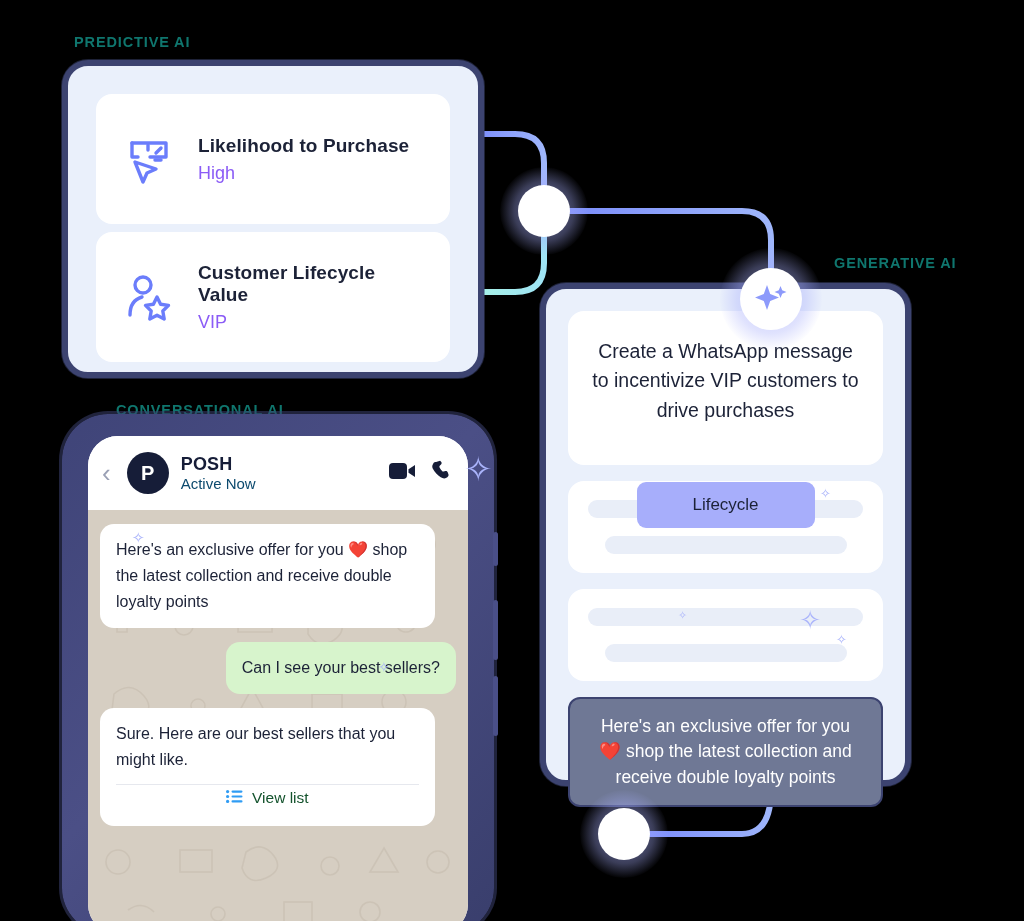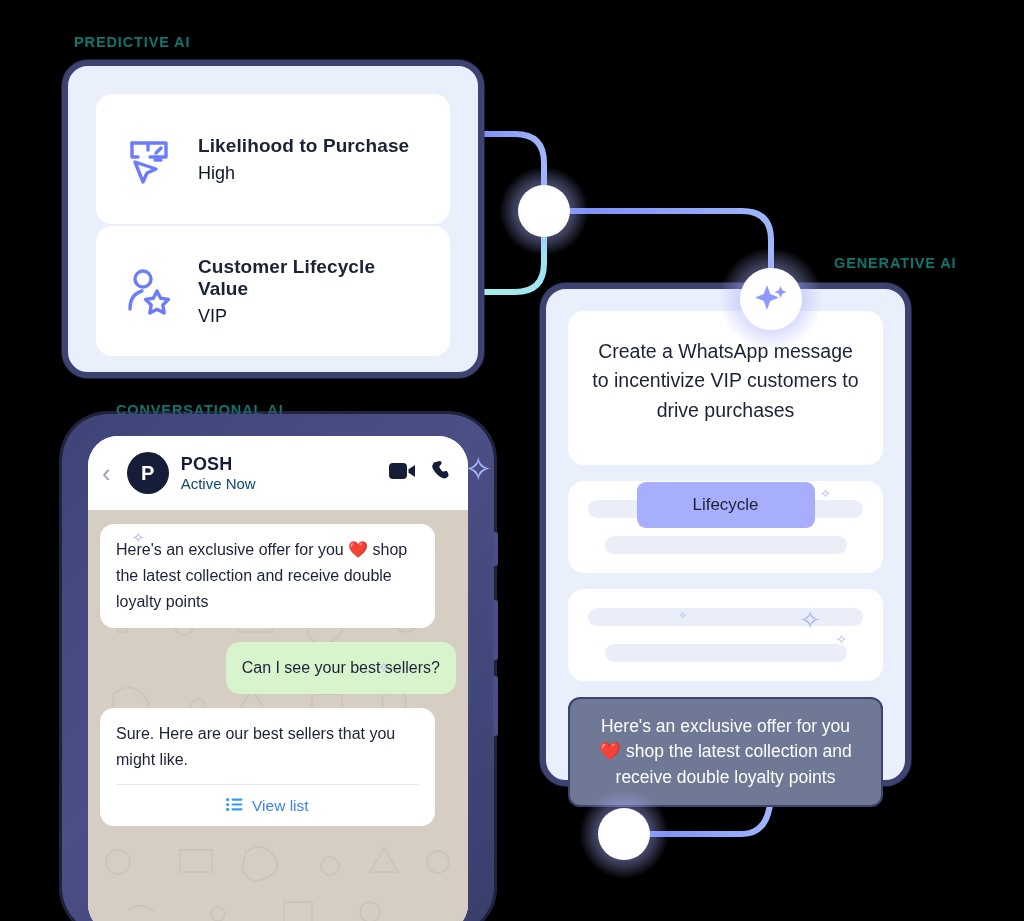--- a/index.html
+++ b/index.html
@@ -42,25 +42,25 @@
   #panel-predictive { left: 62px; top: 60px; width: 422px; height: 318px; padding: 28px; z-index: 20; }
   .pred-card {
     background: #ffffff;
     border-radius: 16px;
     height: 130px;
     display: flex;
     align-items: center;
     padding: 0 24px;
     gap: 22px;
   }
-  .pred-card + .pred-card { margin-top: 2px; border-radius: 16px; }
+  .pred-card + .pred-card { margin-top: 8px; border-radius: 16px; }
   .pred-icon { width: 56px; height: 56px; flex: 0 0 56px; display:flex; align-items:center; justify-content:center; }
   .pred-text { display: flex; flex-direction: column; gap: 6px; }
   .pred-title { font-size: 19px; font-weight: 700; color: #1c2237; letter-spacing: .1px; }
-  .pred-value { font-size: 18px; font-weight: 400; color: #0f172a; }
+  .pred-value { font-size: 18px; font-weight: 400; color: #8b5cf6; }
 
   
   #panel-generative { left: 540px; top: 283px; width: 371px; height: 503px; padding: 22px; z-index: 20; }
   .gen-prompt-card {
     background: #ffffff;
     border-radius: 16px;
     padding: 26px 24px 40px;
     text-align: center;
   }
   .gen-prompt-text {
@@ -185,23 +185,23 @@
     z-index: 2;
   }
   .bubble.in  { background: #ffffff; }
   .bubble.out { background: #d7f4cc; margin-left: auto; width: fit-content; max-width: 80%; }
   .bubble + .bubble { margin-top: 14px; }
   .bubble.with-action { padding-bottom: 0; }
   .view-list {
     margin-top: 12px;
     border-top: 1px solid #e6e8ee;
     height: 42px;
-    display: flex; align-items: center; justify-content: center;
+    display: flex; justify-content: center;
     gap: 9px;
-    color: #3b82f6;
+    color: #14532d;
     font-size: 15.5px;
     cursor: pointer;
   }
   .spark-deco { position: absolute; z-index: 3; color: #aab4fb; line-height: 1; user-select: none; }
 </style>
 </head>
 <body>
 
 <div id="stage">
 

